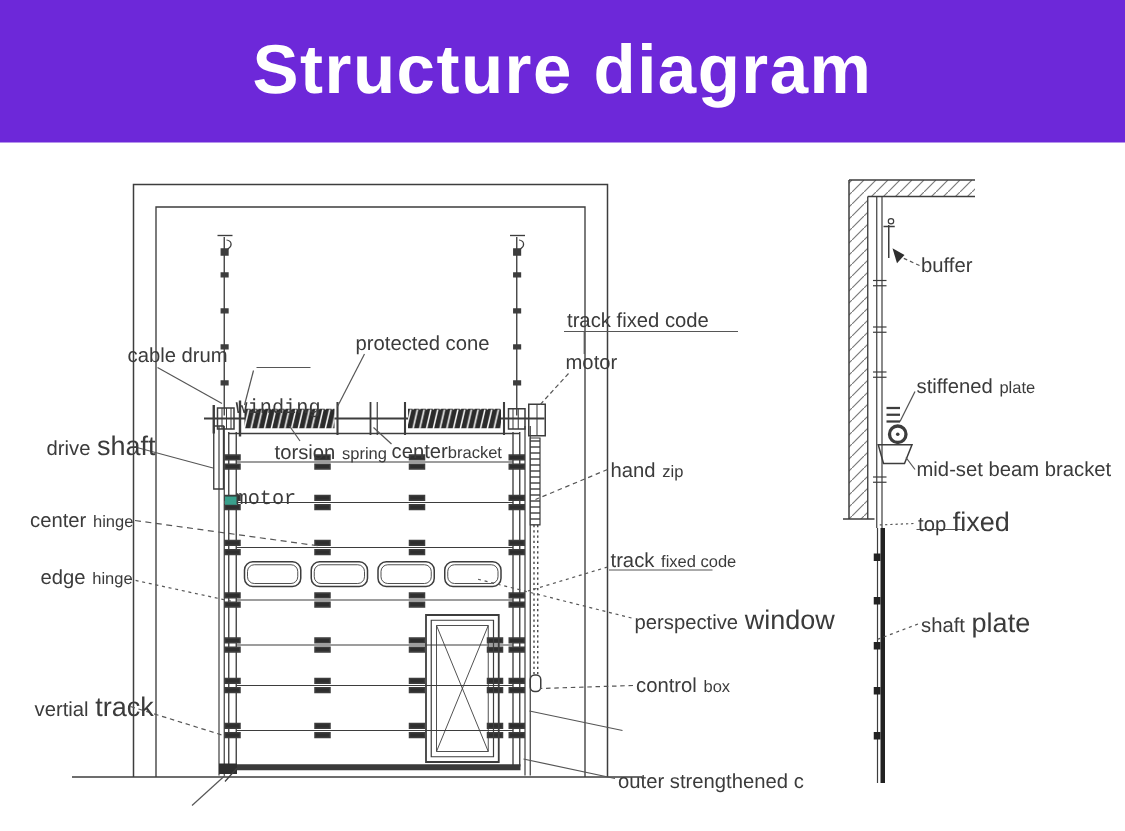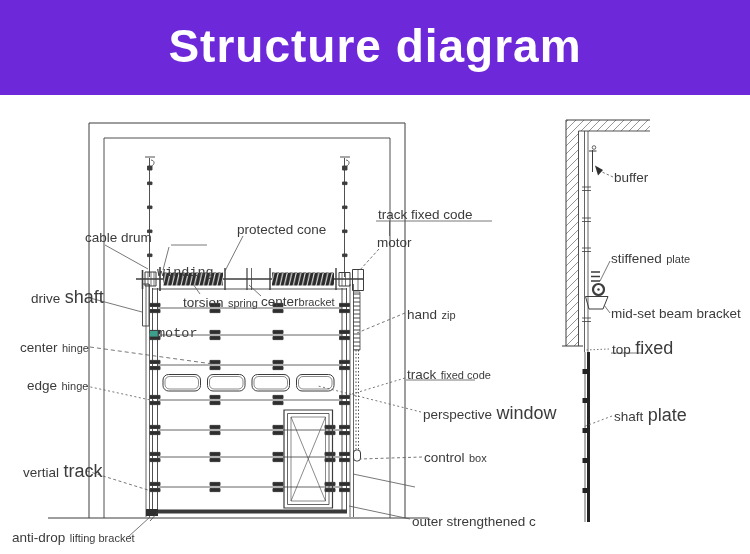--- a/index.html
+++ b/index.html
@@ -313,21 +313,20 @@
 
   <div class="lbl" style="left:423px;top:404px"><span class="lg">perspective</span> <span class="md">window</span></div>
 
   <div class="lbl" style="left:424px;top:449px"><span class="lg">control</span> <span class="sm">box</span></div>
 
 
   <div class="lbl" style="left:412px;top:513px"><span class="lg">outer strengthened c</span></div>
 
   <div class="lbl" style="left:23px;top:462px"><span class="lg">vertial</span> <span class="md">track</span></div>
 
-  <div class="lbl" style="left:12px;top:529px"><span class="lg">anti-drop</span> <span class="sm">lifting bracket</span></div>
 
   <div class="lbl" style="left:614px;top:169px"><span class="lg">buffer</span></div>
 
   <div class="lbl" style="left:611px;top:250px"><span class="lg">stiffened</span> <span class="sm">plate</span></div>
 
   <div class="lbl" style="left:611px;top:305px"><span class="lg">mid-set beam bracket</span></div>
 
   <div class="lbl" style="left:612px;top:339px"><span class="lg">top</span> <span class="md">fixed</span></div>
 
   <div class="lbl" style="left:614px;top:406px"><span class="lg">shaft</span> <span class="md">plate</span></div>

